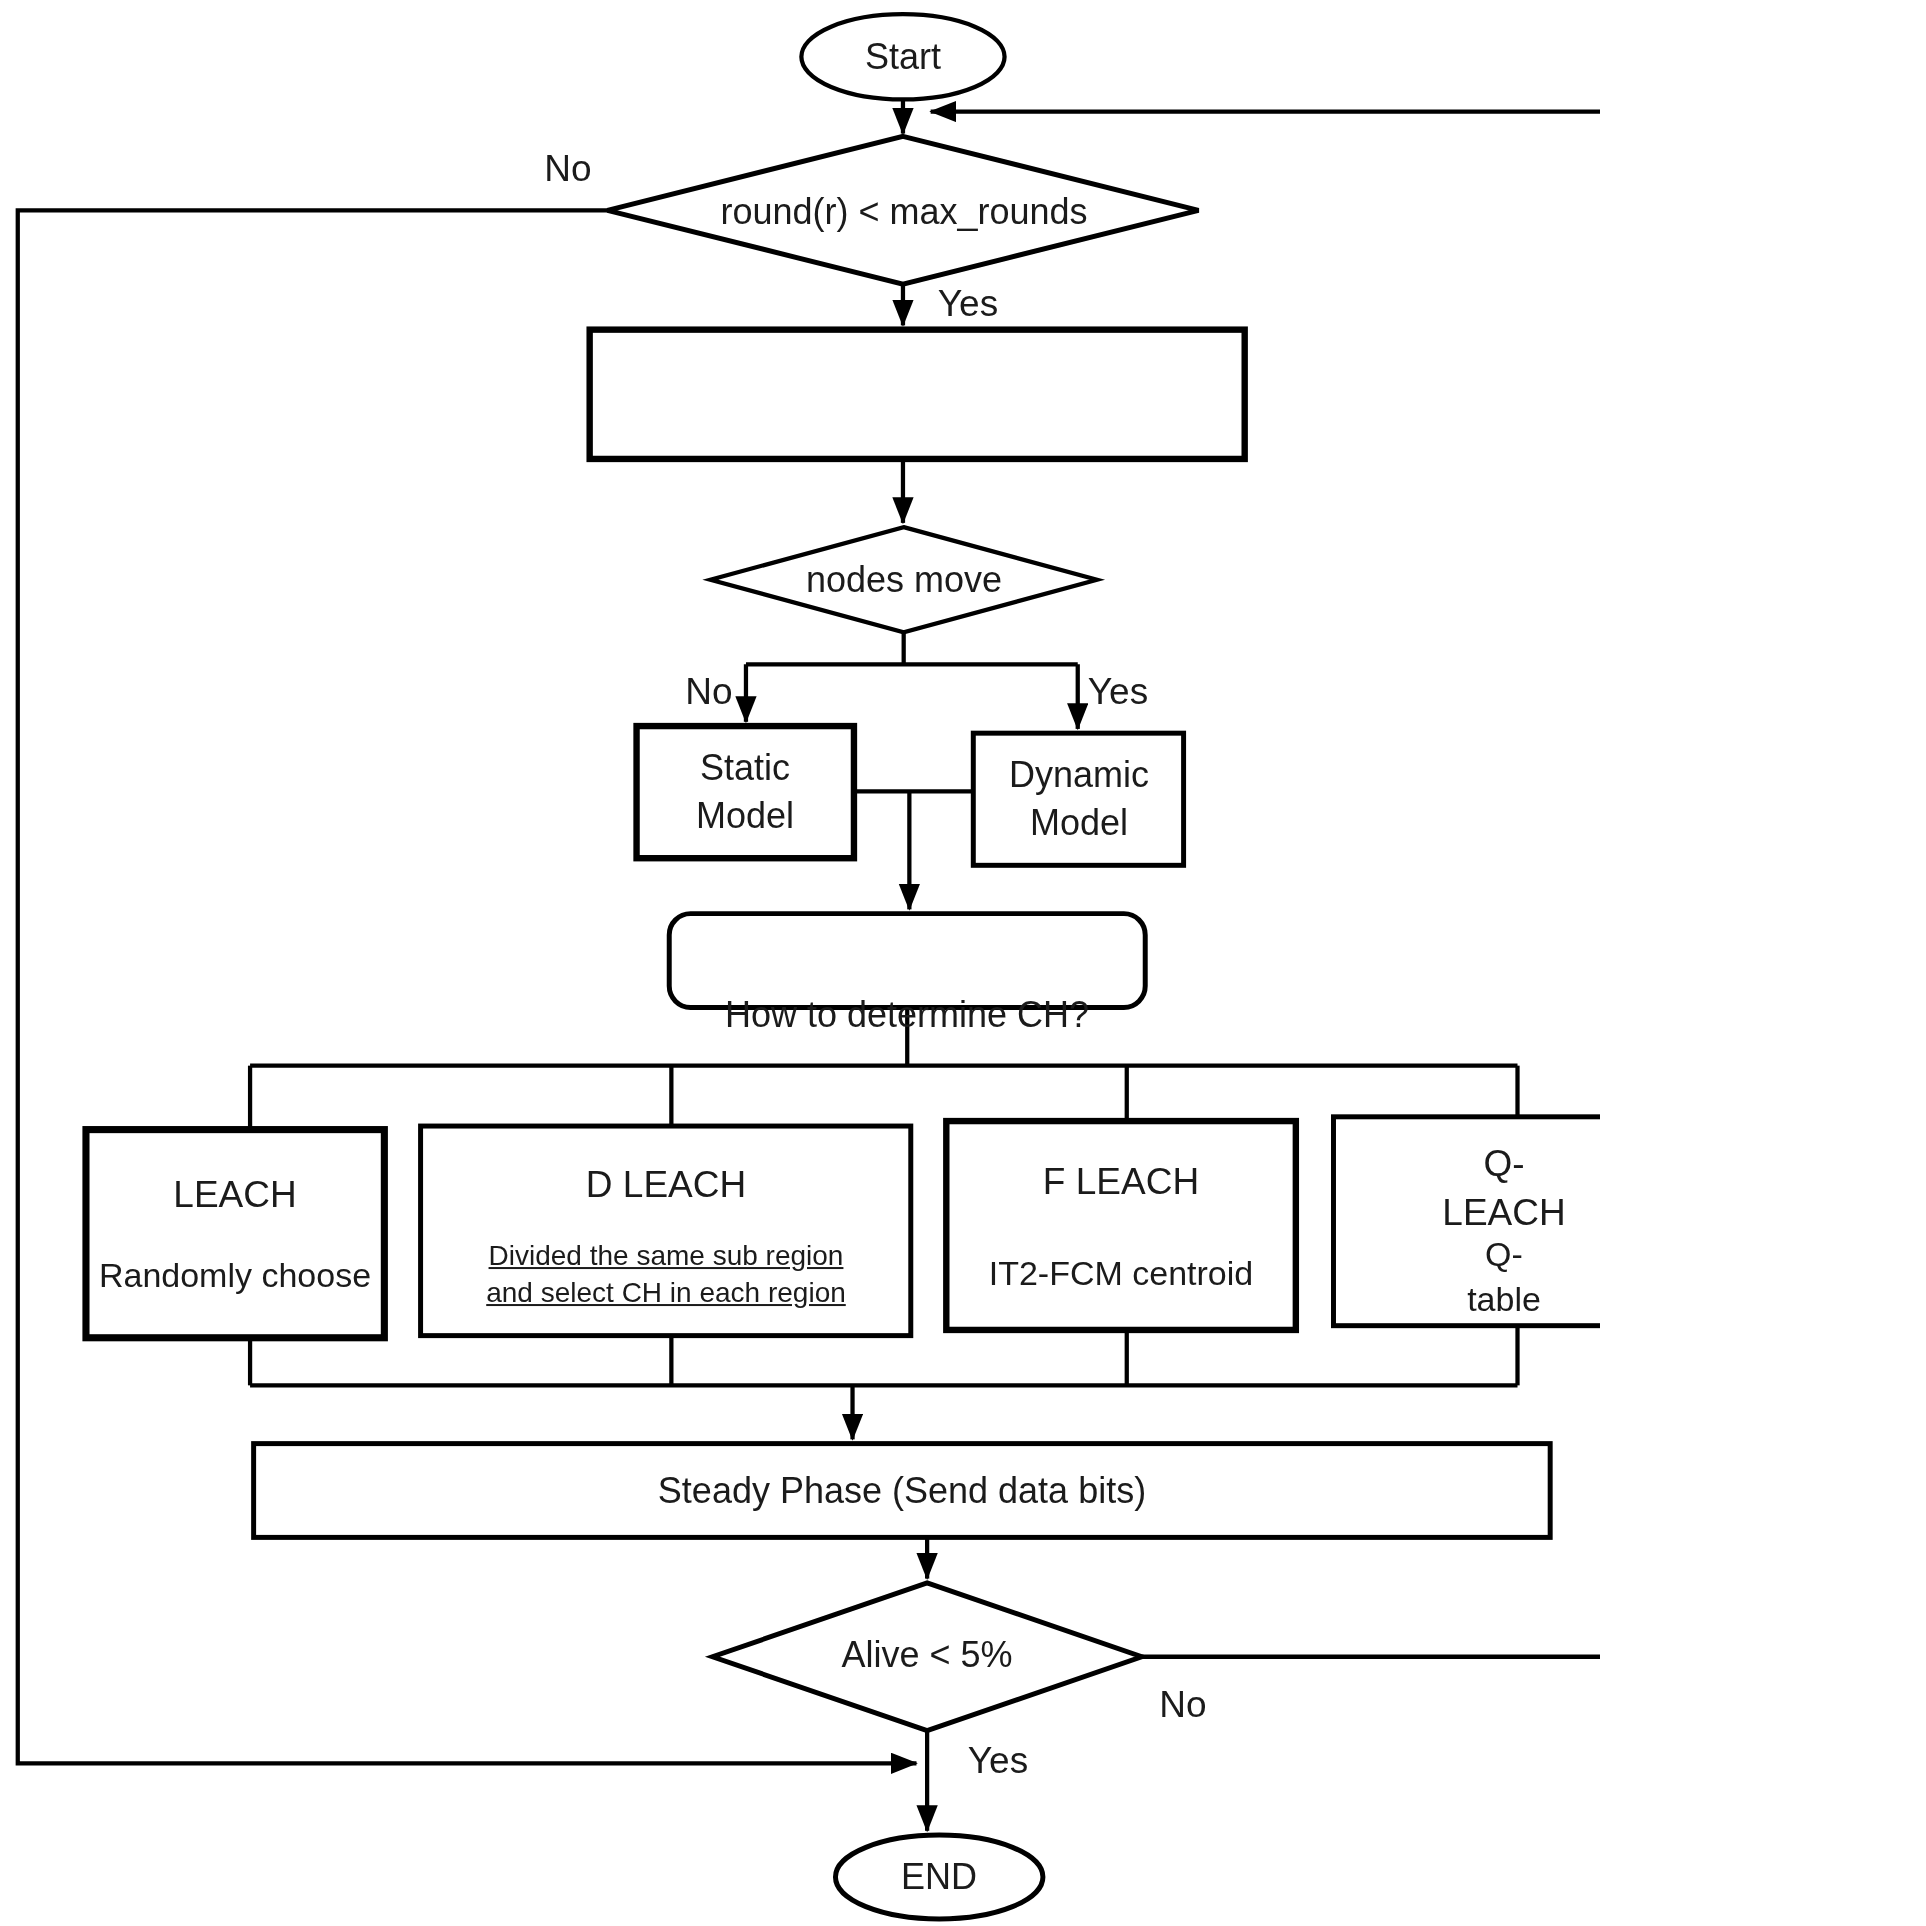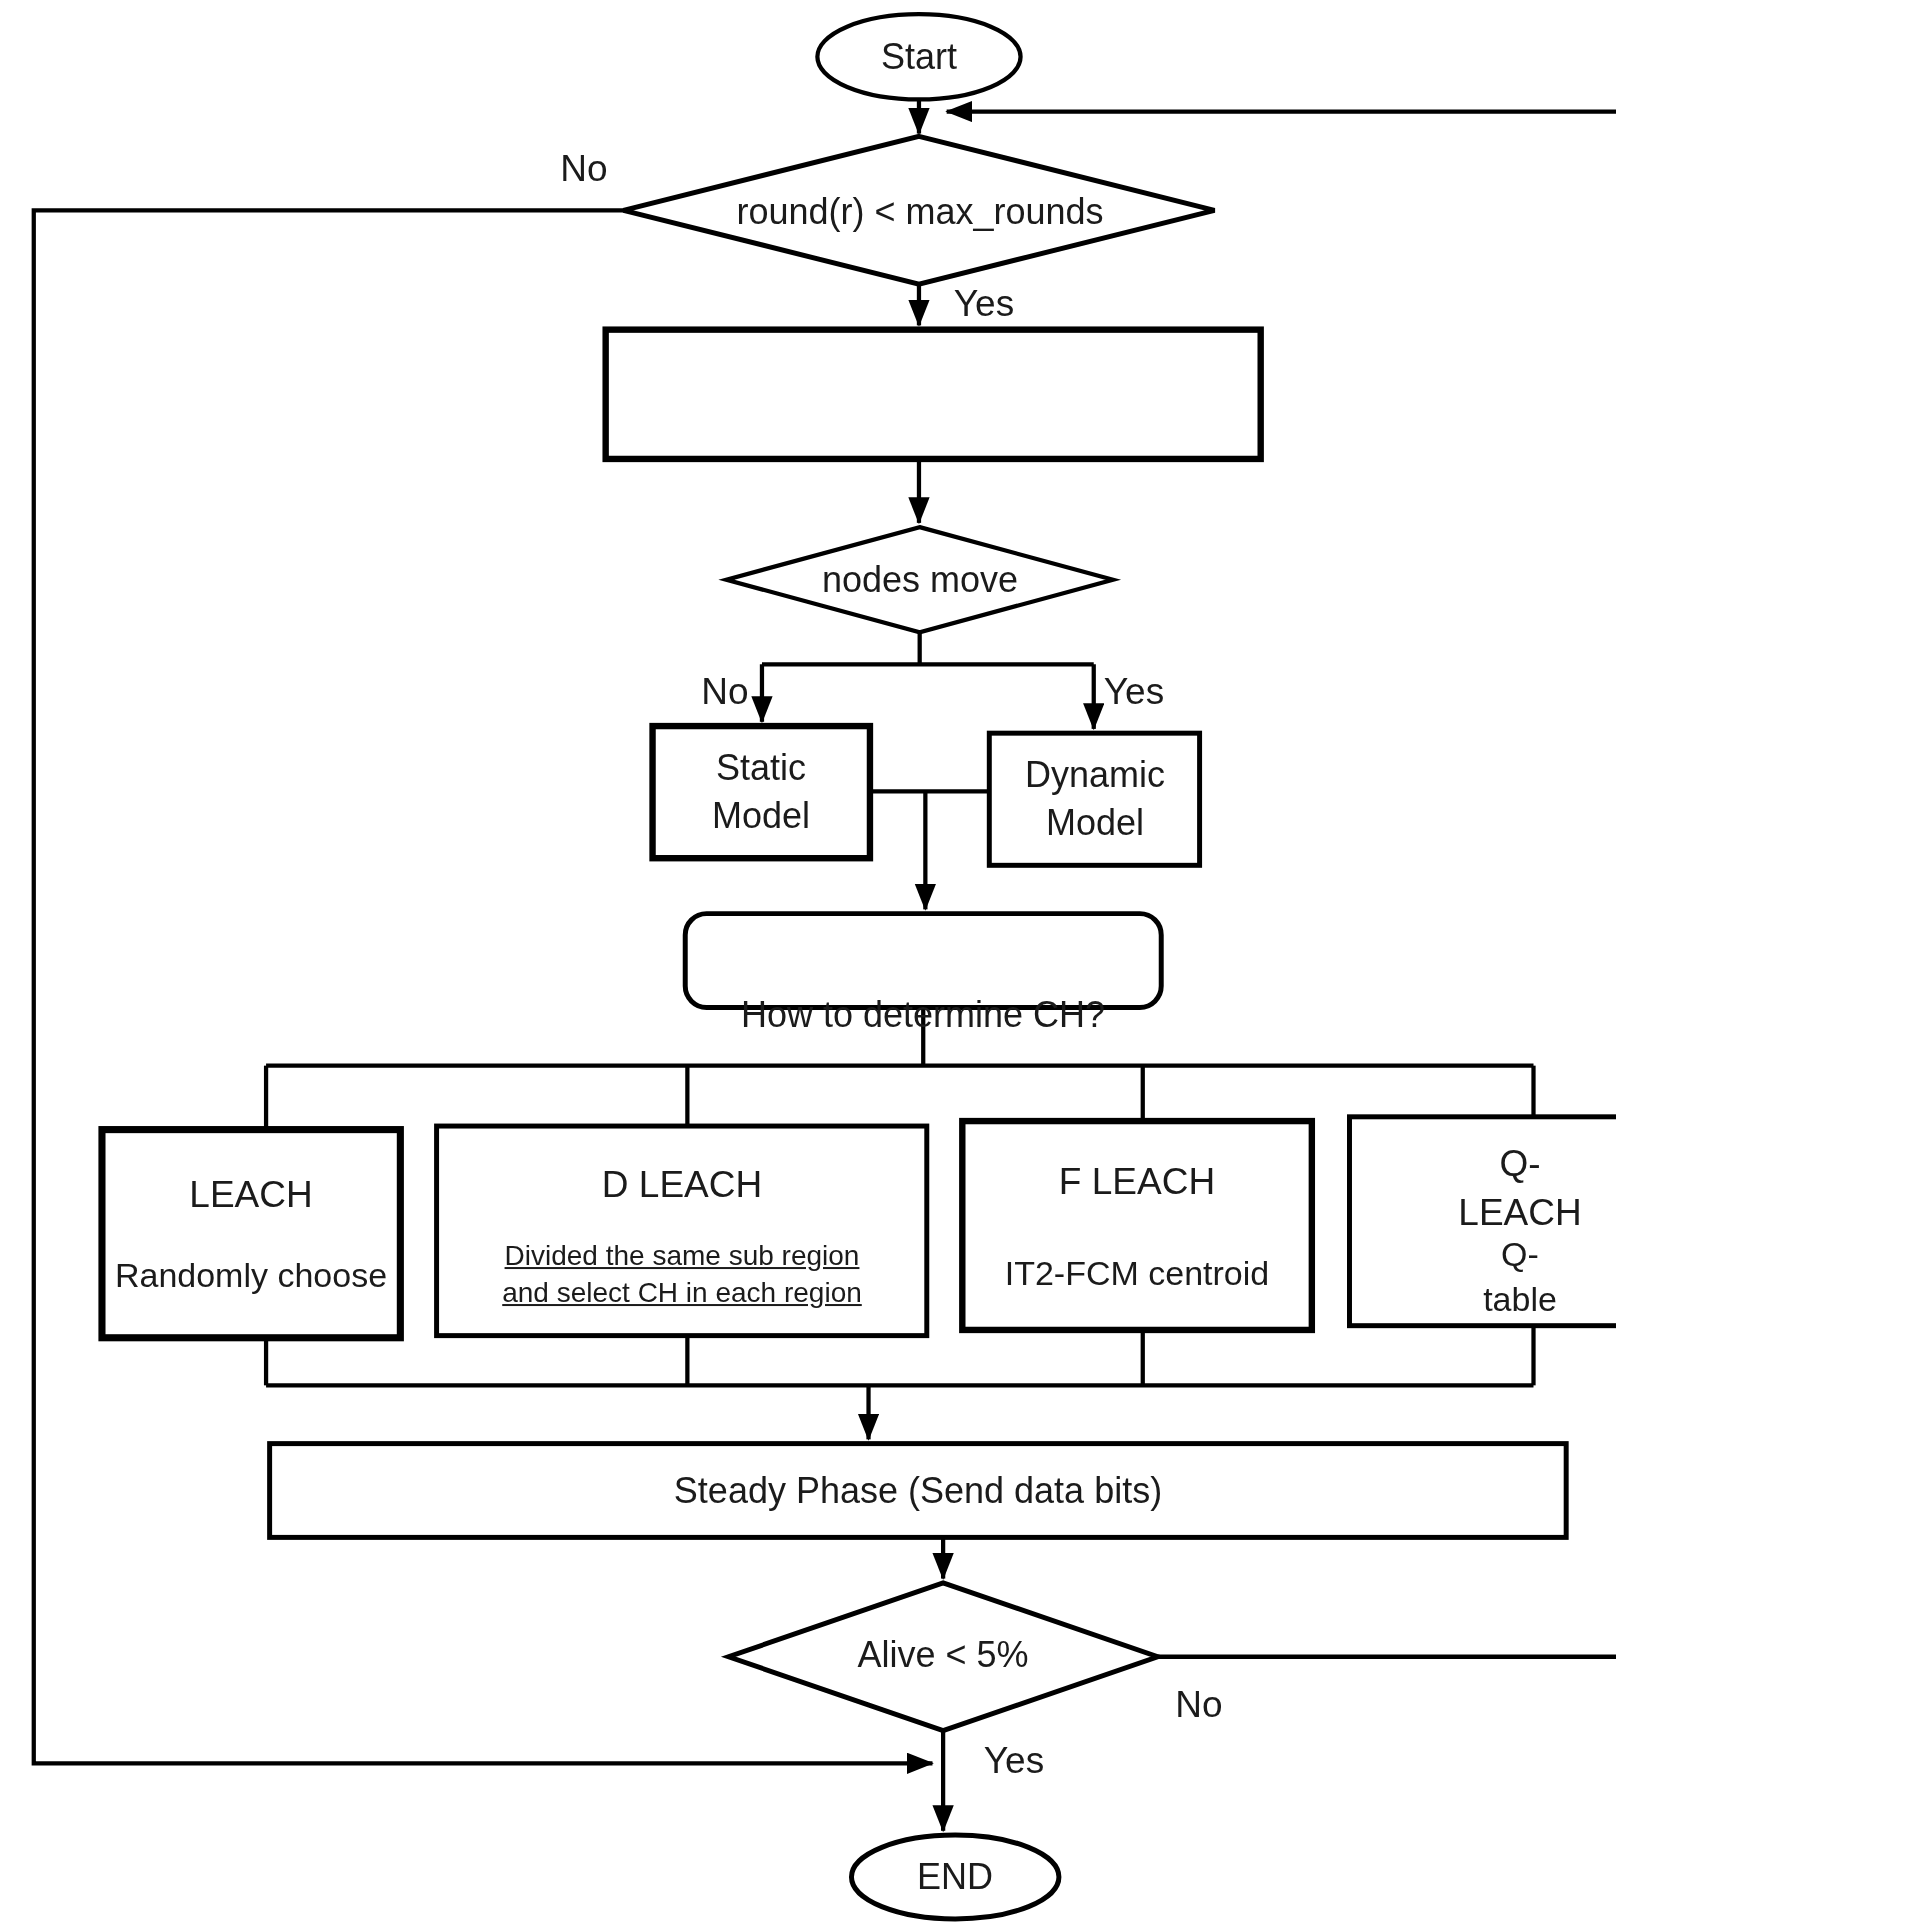--- a/index.html
+++ b/index.html
@@ -8,21 +8,20 @@
     background: #ffffff;
   }
   .canvas {
     position: relative;
     width: 1600px;
     height: 1926px;
     background: #ffffff;
     font-family: "Liberation Sans", "DejaVu Sans", sans-serif;
     color: #1b1b1b;
     overflow: hidden;
-    margin-left: 16px;
   }
   .canvas svg {
     position: absolute;
     left: 0;
     top: 0;
   }
   .lbl {
     position: absolute;
     transform: translate(-50%, -50%);
     text-align: center;

